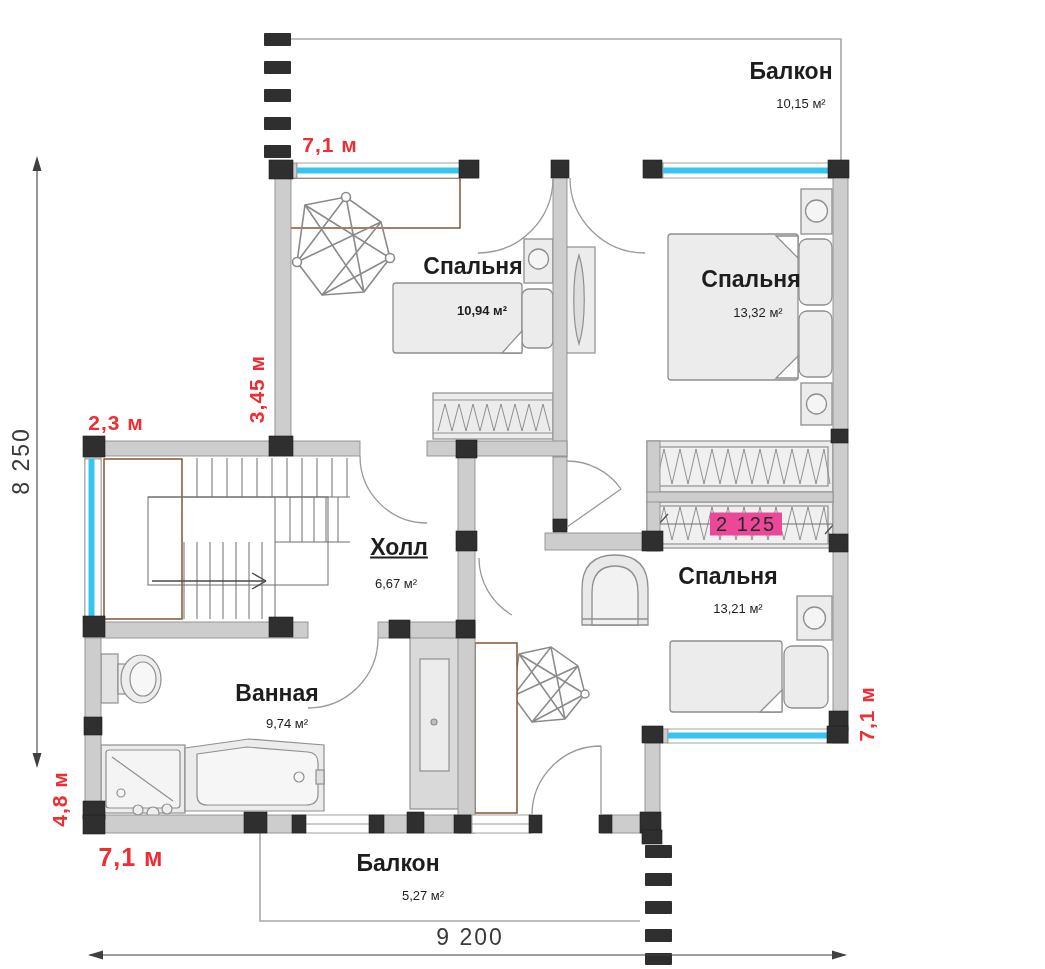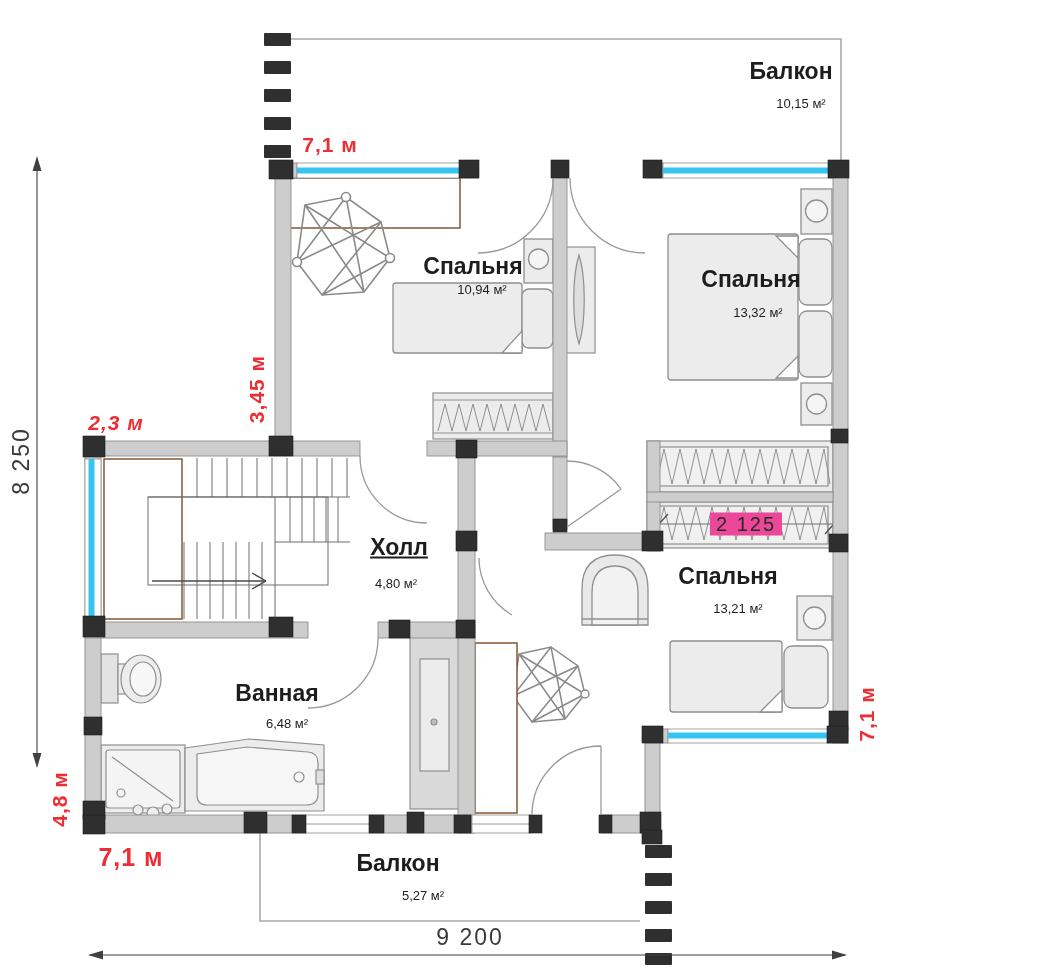--- a/index.html
+++ b/index.html
@@ -285,40 +285,40 @@
     <line x1="90" y1="955" x2="845" y2="955"></line>
     <polygon points="88,955 103,950.5 103,959.5" stroke="none"></polygon>
     <polygon points="847,955 832,950.5 832,959.5" stroke="none"></polygon>
   </g>
 </svg>
 
 <div class="abs ctr room-name" style="left:791px;top:71px;">Балкон</div>
 <div class="abs ctr room-area" style="left:801px;top:103px;">10,15 м²</div>
 
 <div class="abs ctr room-name" style="left:473px;top:266px;">Спальня</div>
-<div class="abs ctr room-area" style="left:482px;top:289px;">10,94 м²</div>
+<div class="abs ctr room-area" style="left:482px;top:310px;font-weight:bold;">10,94 м²</div>
 
 <div class="abs ctr room-name" style="left:751px;top:279px;">Спальня</div>
 <div class="abs ctr room-area" style="left:758px;top:312px;">13,32 м²</div>
 
 <div class="abs ctr room-name" style="left:399px;top:547px;text-decoration:underline;">Холл</div>
-<div class="abs ctr room-area" style="left:396px;top:583px;">4,80 м²</div>
+<div class="abs ctr room-area" style="left:396px;top:583px;">6,67 м²</div>
 
 <div class="abs ctr room-name" style="left:728px;top:576px;">Спальня</div>
 <div class="abs ctr room-area" style="left:738px;top:608px;">13,21 м²</div>
 
 <div class="abs ctr room-name" style="left:277px;top:693px;">Ванная</div>
-<div class="abs ctr room-area" style="left:287px;top:723px;">6,48 м²</div>
+<div class="abs ctr room-area" style="left:287px;top:723px;">9,74 м²</div>
 
 <div class="abs ctr room-name" style="left:398px;top:863px;">Балкон</div>
 <div class="abs ctr room-area" style="left:407px;top:895px;margin-left:16px;">5,27 м²</div>
 
 <div class="abs ctr red-dim" style="left:330px;top:145px;">7,1 м</div>
 <div class="abs rot red-dim" style="left:257px;top:389px;">3,45 м</div>
-<div class="abs ctr red-dim" style="left:116px;top:423px;font-style:italic;">2,3 м</div>
+<div class="abs ctr red-dim" style="left:116px;top:423px;">2,3 м</div>
 <div class="abs rot red-dim" style="left:60px;top:799px;">4,8 м</div>
 <div class="abs ctr red-dim big" style="left:131px;top:857px;">7,1 м</div>
 <div class="abs rot red-dim" style="left:867px;top:714px;">7,1 м</div>
 
 <div class="abs rot blk-dim" style="left:21px;top:461px;">8 250</div>
 <div class="abs ctr blk-dim" style="left:470px;top:937px;">9 200</div>
 <div class="abs ctr closet-dim" style="left:746px;top:524px;">2 125</div>
 
 </div>
 

